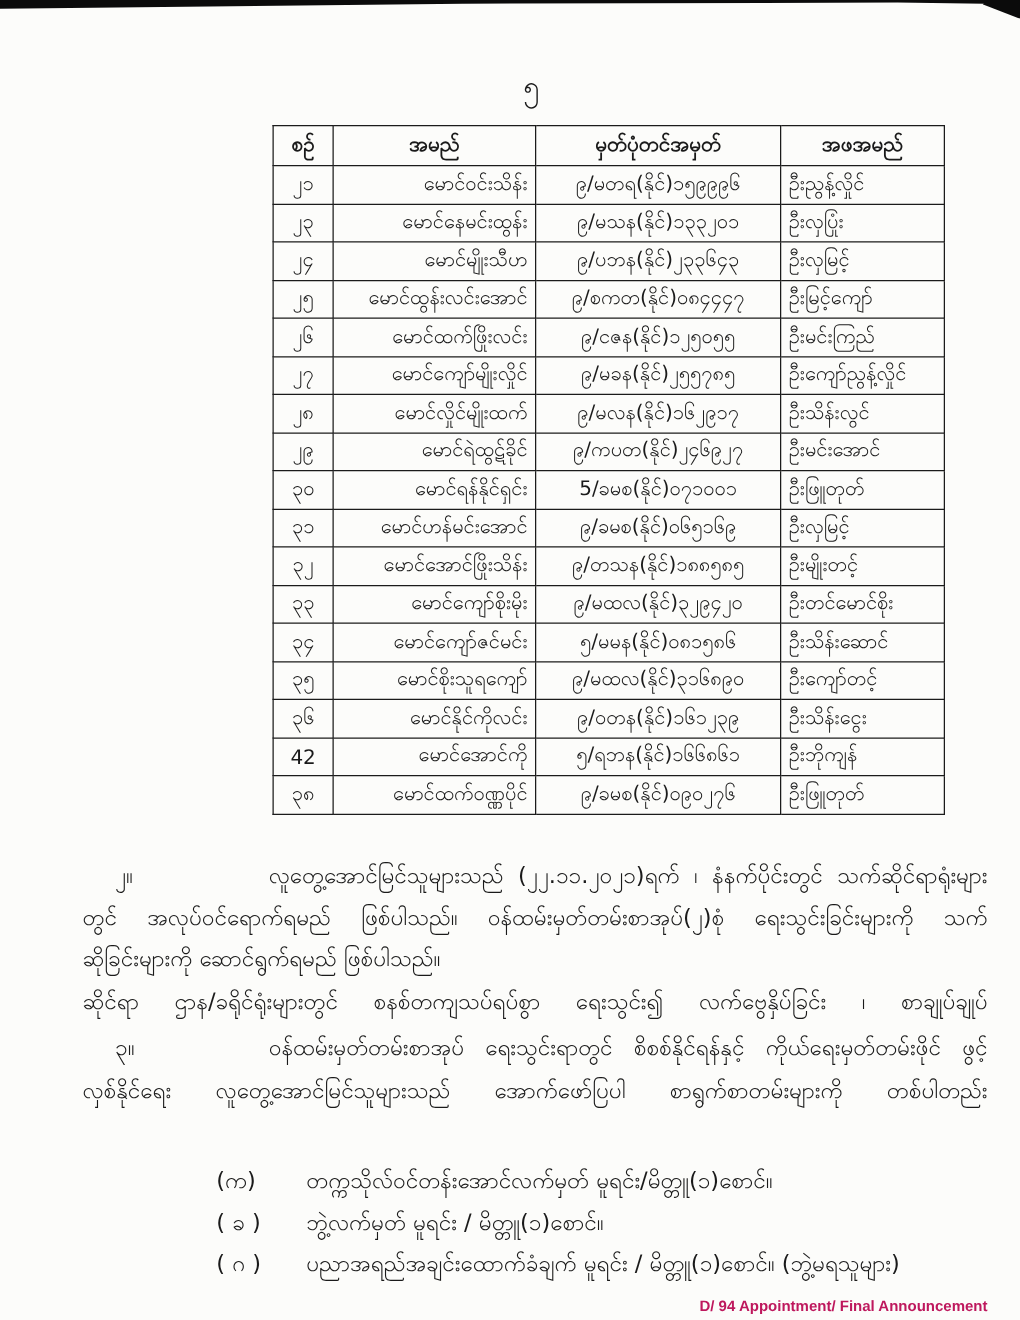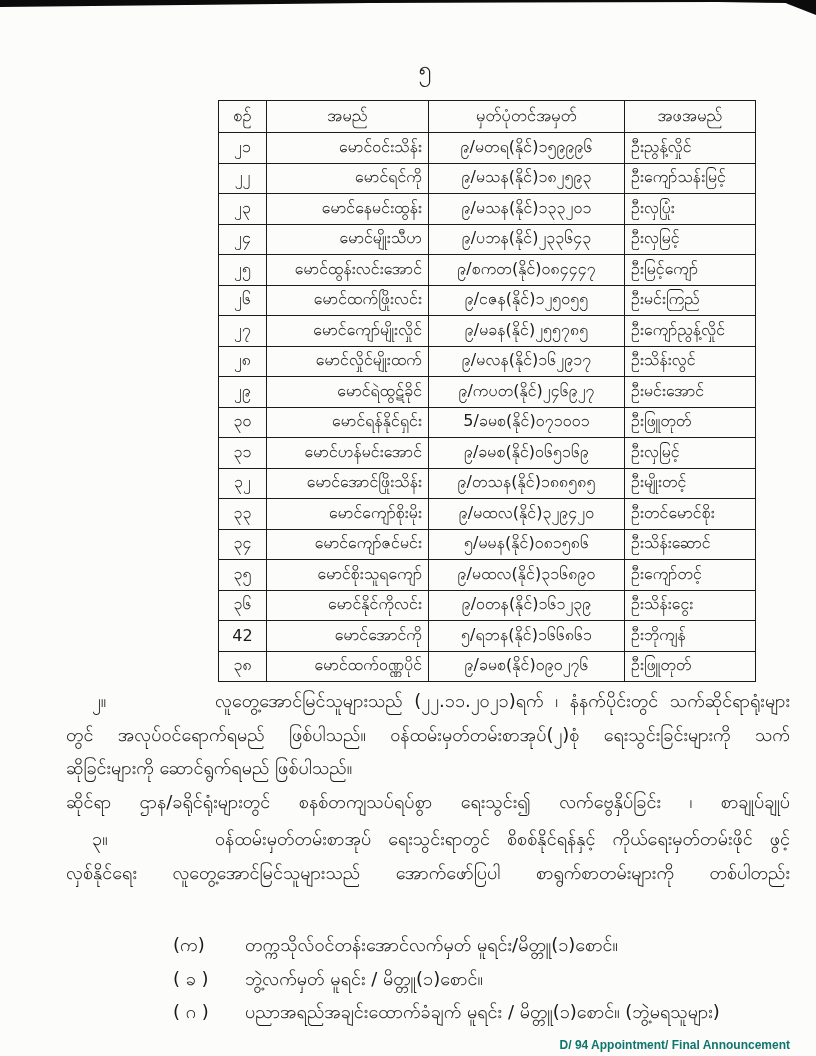--- a/index.html
+++ b/index.html
@@ -29,42 +29,42 @@
   table.roster{
     position:absolute;left:218px;top:100px;width:537px;
     border-collapse:collapse;table-layout:fixed;
     font-size:16px;
   }
   table.roster th,table.roster td{
     border:1.6px solid #1b1b1b;
     padding:0 6px;
     overflow:hidden;white-space:nowrap;
   }
-  table.roster th{height:31px;font-weight:400;text-align:center;font-size:16.5px;}
+  table.roster th{height:31px;font-weight:700;text-align:center;font-size:16.5px;}
   table.roster td{height:29.5px;}
   td.c-no{text-align:center;padding:0 2px;}
   td.c-name{text-align:right;padding-left:10px;}
   td.c-nrc{text-align:center;padding:0 3px;}
   td.c-father{text-align:left;padding-left:8px;}
   
   .para{position:absolute;left:66px;width:724px;font-size:18px;}
   .para-line{display:block;height:33.5px;line-height:33.5px;white-space:nowrap;overflow:hidden;}
   .para-line.just{text-align:justify;text-align-last:justify;white-space:normal;}
   .para-line.first{display:flex;}
   .para-num{flex:0 0 149px;padding-left:26px;box-sizing:border-box;}
   .para-first-text{flex:1;text-align:justify;text-align-last:justify;}
   
   .doc-list{position:absolute;left:173px;width:620px;font-size:18px;}
   .doc-item{display:flex;height:33.5px;line-height:33.5px;white-space:nowrap;}
   .doc-item-label{flex:0 0 72px;}
   .doc-item-text{flex:1;overflow:hidden;}
   
   .footer{
     position:absolute;top:1038px;right:26px;
-    font-size:12px;font-weight:700;color:#0f766e;
+    font-size:12px;font-weight:700;color:#be185d;
     font-family:"Liberation Sans", sans-serif;
   }
 </style>
 </head>
 <body>
 
 <div class="sheet">
 
   <div class="scan-band-top"></div>
   <div class="scan-corner"></div>
@@ -87,26 +87,20 @@
       </tr>
     </thead>
     <tbody>
         <tr>
           <td class="c-no">၂၁</td>
           <td class="c-name">မောင်ဝင်းသိန်း</td>
           <td class="c-nrc">၉/မတရ(နိုင်)၁၅၉၉၉၆</td>
           <td class="c-father">ဦးညွန့်လှိုင်</td>
         </tr>
         <tr>
-          <td class="c-no">၂၂</td>
-          <td class="c-name">မောင်ရင်ကို</td>
-          <td class="c-nrc">၉/မသန(နိုင်)၁၈၂၅၉၃</td>
-          <td class="c-father">ဦးကျော်သန်းမြင့်</td>
-        </tr>
-        <tr>
           <td class="c-no">၂၃</td>
           <td class="c-name">မောင်နေမင်းထွန်း</td>
           <td class="c-nrc">၉/မသန(နိုင်)၁၃၃၂၀၁</td>
           <td class="c-father">ဦးလှပြုံး</td>
         </tr>
         <tr>
           <td class="c-no">၂၄</td>
           <td class="c-name">မောင်မျိုးသီဟ</td>
           <td class="c-nrc">၉/ပဘန(နိုင်)၂၃၃၆၄၃</td>
           <td class="c-father">ဦးလှမြင့်</td>

